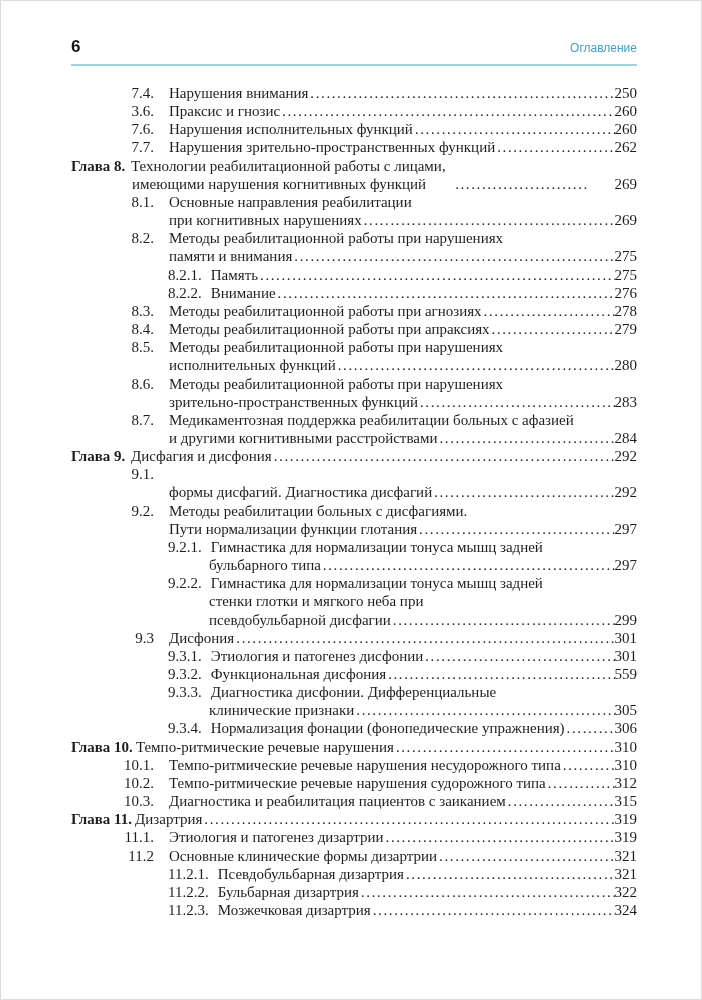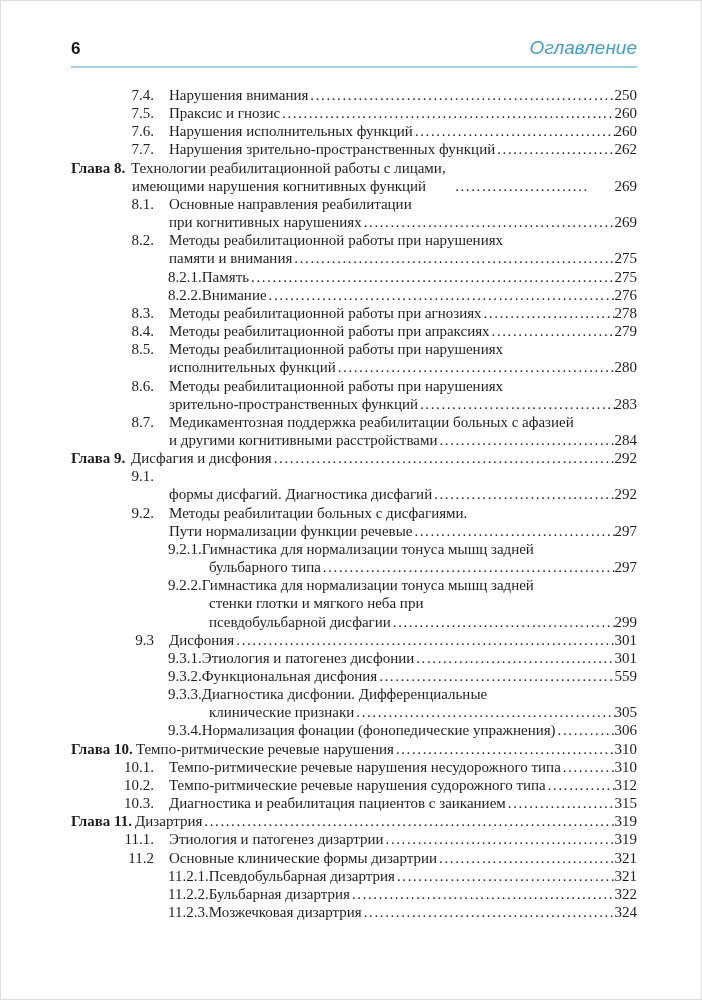--- a/index.html
+++ b/index.html
@@ -25,22 +25,21 @@
     border-bottom:2px solid var(--rule, #9ed3da);
   }
   .pg-num {
     font-family:"Liberation Sans", sans-serif;
     font-weight:bold;
     font-size:17px;
     color:#161616;
   }
   .running-title {
     font-family:"Liberation Sans", sans-serif;
-    font-style:italic;
-    font-size:19px;
+    font-size:12px;
     color:var(--accent, #469fc0);
   }
   
   .toc {
     margin-top:18px;
     font-size:15px;
     line-height:18.15px;
   }
   .line {
     display:flex;
@@ -74,20 +73,21 @@
     width:43px;
     text-align:right;
     margin-right:15px;
   }
   .entry-section > .line.cont { padding-left:98px; }
 
   
   .entry-subsection > .line.first { padding-left:97px; }
   .entry-subsection > .line.first .num {
     min-width:32px;
+    margin-right:9px;
   }
   .entry-subsection > .line.cont { padding-left:138px; }
 </style>
 </head>
 <body>
 
 <div class="sheet">
   <div class="pg-header">
     <span class="pg-num">6</span>
     <span class="running-title">Оглавление</span>
@@ -97,21 +97,21 @@
       <div class="entry entry-section">
         <div class="line first">
           <span class="num">7.4.</span>
           <span class="text">Нарушения внимания</span>
           <span class="leader"></span>
           <span class="page">250</span>
         </div>
       </div>
       <div class="entry entry-section">
         <div class="line first">
-          <span class="num">7.5.</span>
+          <span class="num">3.6.</span>
           <span class="text">Праксис и гнозис</span>
           <span class="leader"></span>
           <span class="page">260</span>
         </div>
       </div>
       <div class="entry entry-section">
         <div class="line first">
           <span class="num">7.6.</span>
           <span class="text">Нарушения исполнительных функций</span>
           <span class="leader"></span>
@@ -241,21 +241,21 @@
           <span class="leader"></span>
           <span class="page">292</span>
         </div>
       </div>
       <div class="entry entry-section">
         <div class="line first">
           <span class="num">9.2.</span>
           <span class="text">Методы реабилитации больных с дисфагиями.</span>
         </div>
         <div class="line cont">
-          <span class="text">Пути нормализации функции речевые</span>
+          <span class="text">Пути нормализации функции глотания</span>
           <span class="leader"></span>
           <span class="page">297</span>
         </div>
       </div>
       <div class="entry entry-subsection">
         <div class="line first">
           <span class="num">9.2.1.</span>
           <span class="text">Гимнастика для нормализации тонуса мышц задней</span>
         </div>
         <div class="line cont">

